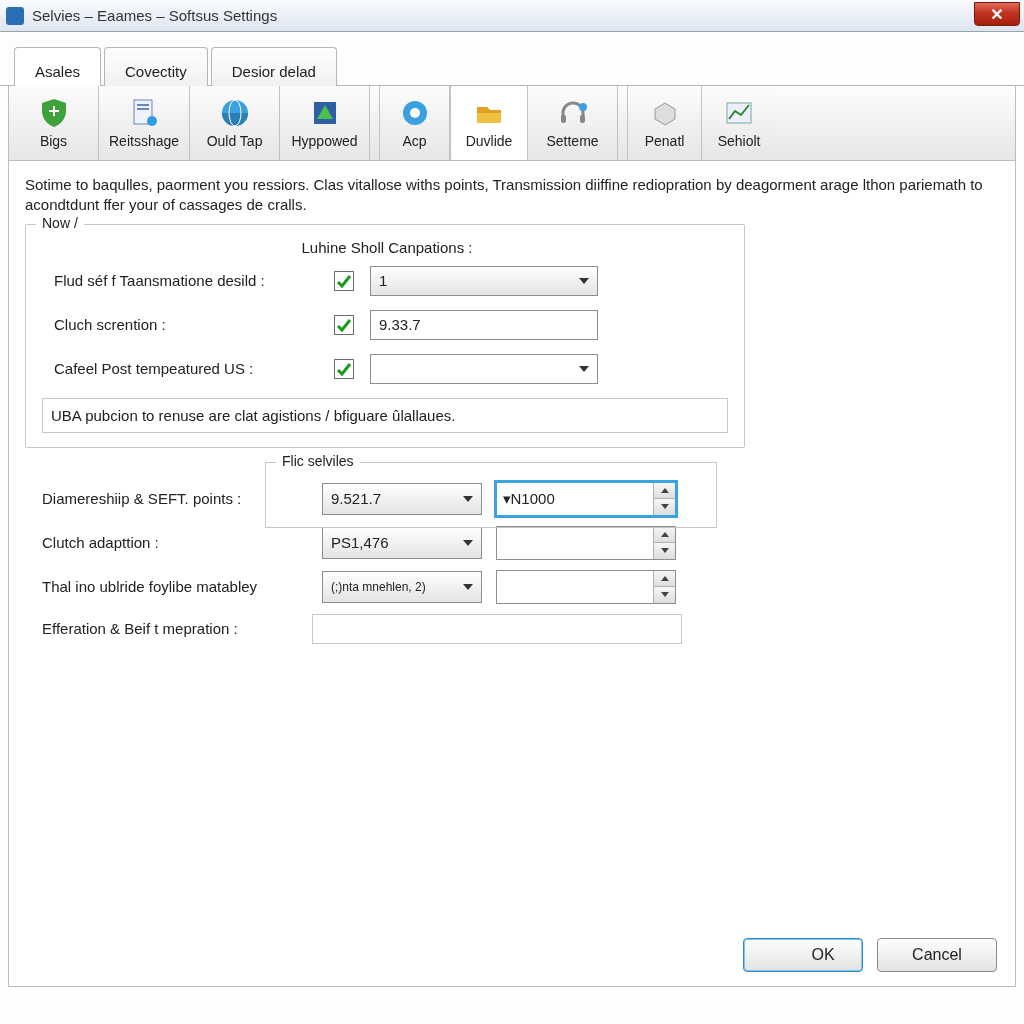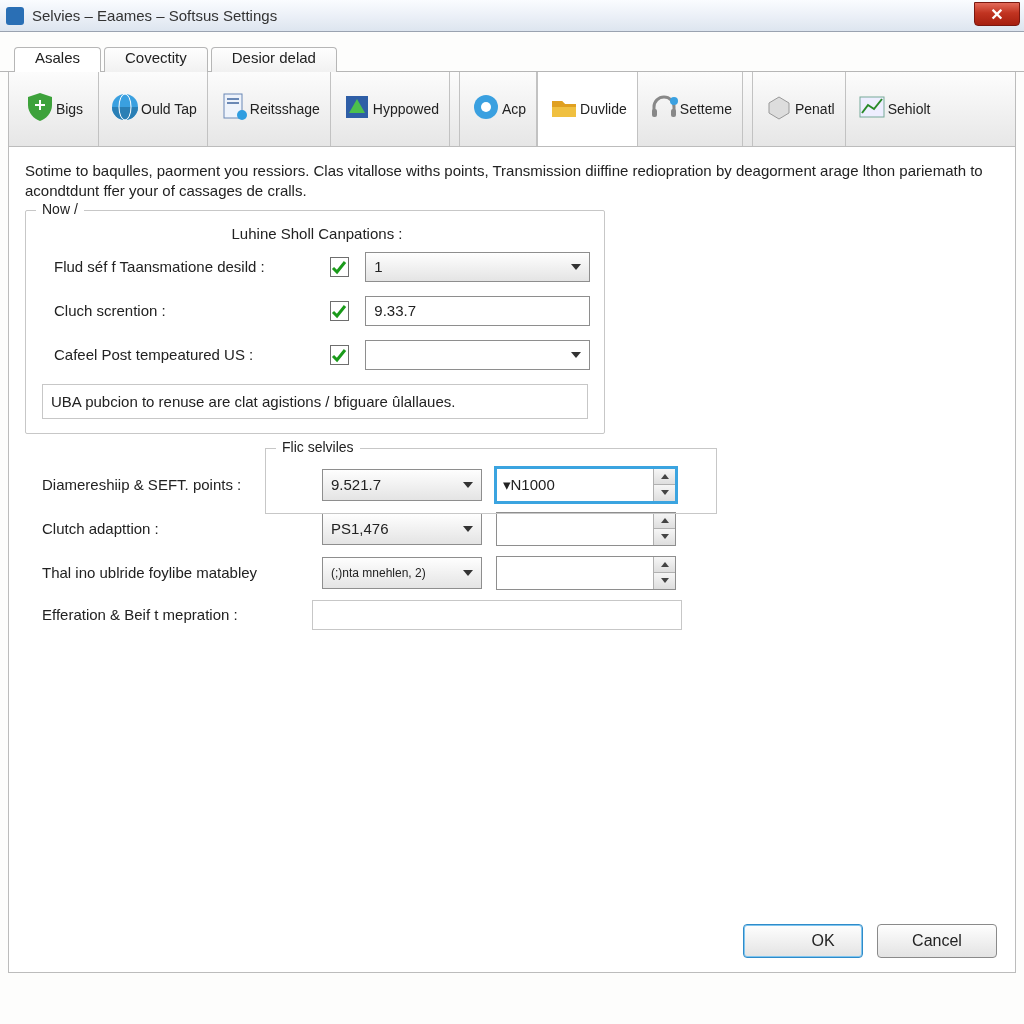--- a/index.html
+++ b/index.html
@@ -42,41 +42,41 @@
     font-weight: bold; font-size: 16px;
   }
   
   .upper-tabs {
     display: flex;
     padding: 14px 14px 0 14px;
     gap: 0;
     border-bottom: 1px solid #b6b6b6;
   }
   .upper-tab {
-    padding: 1px 20px 6px 20px;
+    padding: 15px 20px 6px 20px;
     border: 1px solid #b6b6b6;
     border-bottom: none;
     background: linear-gradient(#fefefe,#f1f1f1);
     border-radius: 4px 4px 0 0;
     margin-right: 3px;
     position: relative;
     top: 1px;
   }
   .upper-tab.active { background: #fff; }
   
   .toolbar {
     display: flex;
     border: 1px solid #bcbcbc;
     border-top: none;
     margin: 0 8px;
     background: linear-gradient(#fdfdfd,#e7e7e7);
   }
   .tool-btn {
     display: flex;
-    flex-direction: row;
+    flex-direction: column;
     align-items: center;
     justify-content: center;
     padding: 6px 10px;
     min-width: 90px;
     height: 74px;
     border-right: 1px solid #c2c2c2;
     background: linear-gradient(#fcfcfc,#e6e6e6);
     font-size: 14px;
   }
   .tool-btn:last-child { border-right: none; }
@@ -209,41 +209,41 @@
       <svg viewBox="0 0 32 32">
           <path fill="#3da23b" d="M16 2l12 4v8c0 8-6 14-12 16C10 28 4 22 4 14V6z"></path>
           <path fill="#fff" d="M15 9h2v10h-2zM11 13h10v2H11z"></path>
         </svg>
     </div>
     <span>Bigs</span>
   </div>
   <div class="tool-btn">
     <div class="ticon">
       <svg viewBox="0 0 32 32">
-          <circle cx="16" cy="16" r="13" fill="#3aa0e0"></circle>
-          <path fill="#2a7fb5" d="M3 16a13 13 0 0026 0z"></path>
-          <ellipse cx="16" cy="16" rx="6" ry="13" fill="none" stroke="#fff" stroke-width="1"></ellipse>
-        </svg>
-    </div>
-    <span>Ould Tap</span>
-  </div>
-  <div class="tool-btn">
-    <div class="ticon">
-      <svg viewBox="0 0 32 32">
           <rect x="6" y="3" width="18" height="24" fill="#eef3fb" stroke="#6a88b5"></rect>
           <rect x="9" y="7" width="12" height="2" fill="#6a88b5"></rect>
           <rect x="9" y="11" width="12" height="2" fill="#6a88b5"></rect>
           <circle cx="24" cy="24" r="5" fill="#2f9de0"></circle>
         </svg>
     </div>
     <span>Reitsshage</span>
   </div>
   <div class="tool-btn">
     <div class="ticon">
       <svg viewBox="0 0 32 32">
+          <circle cx="16" cy="16" r="13" fill="#3aa0e0"></circle>
+          <path fill="#2a7fb5" d="M3 16a13 13 0 0026 0z"></path>
+          <ellipse cx="16" cy="16" rx="6" ry="13" fill="none" stroke="#fff" stroke-width="1"></ellipse>
+        </svg>
+    </div>
+    <span>Ould Tap</span>
+  </div>
+  <div class="tool-btn">
+    <div class="ticon">
+      <svg viewBox="0 0 32 32">
           <rect x="5" y="5" width="22" height="22" fill="#2e5ea6"></rect>
           <path fill="#4cc04c" d="M16 8l8 14H8z"></path>
         </svg>
     </div>
     <span>Hyppowed</span>
   </div>
   <div class="tool-gap"></div>
   <div class="tool-btn" style="min-width:70px">
     <div class="ticon">
       <svg viewBox="0 0 32 32">
@@ -290,21 +290,21 @@
           <polyline points="6,22 12,14 18,18 26,8" fill="none" stroke="#2a8a2a" stroke-width="2"></polyline>
         </svg>
     </div>
     <span>Sehiolt</span>
   </div>
 </div>
 
 <div class="panel">
   <div class="desc">Sotime to baqulles, paorment you ressiors. Clas vitallose withs points, Transmission diiffine rediopration by deagorment arage lthon pariemath to acondtdunt ffer your of cassages de cralls.</div>
 
-  <div class="group" style="width:580px">
+  <div class="group" style="width:720px">
     <div class="group-title">Now /</div>
     <div class="sub-heading">Luhine Sholl Canpations :</div>
 
     <div class="form-row">
       <div class="lbl">Flud séf f Taansmatione desild :</div>
       <div class="chk">
         <svg viewBox="0 0 16 16">
             <polyline points="2,9 6,13 14,3" fill="none" stroke="#1a9a1a" stroke-width="3"></polyline>
           </svg>
       </div>

